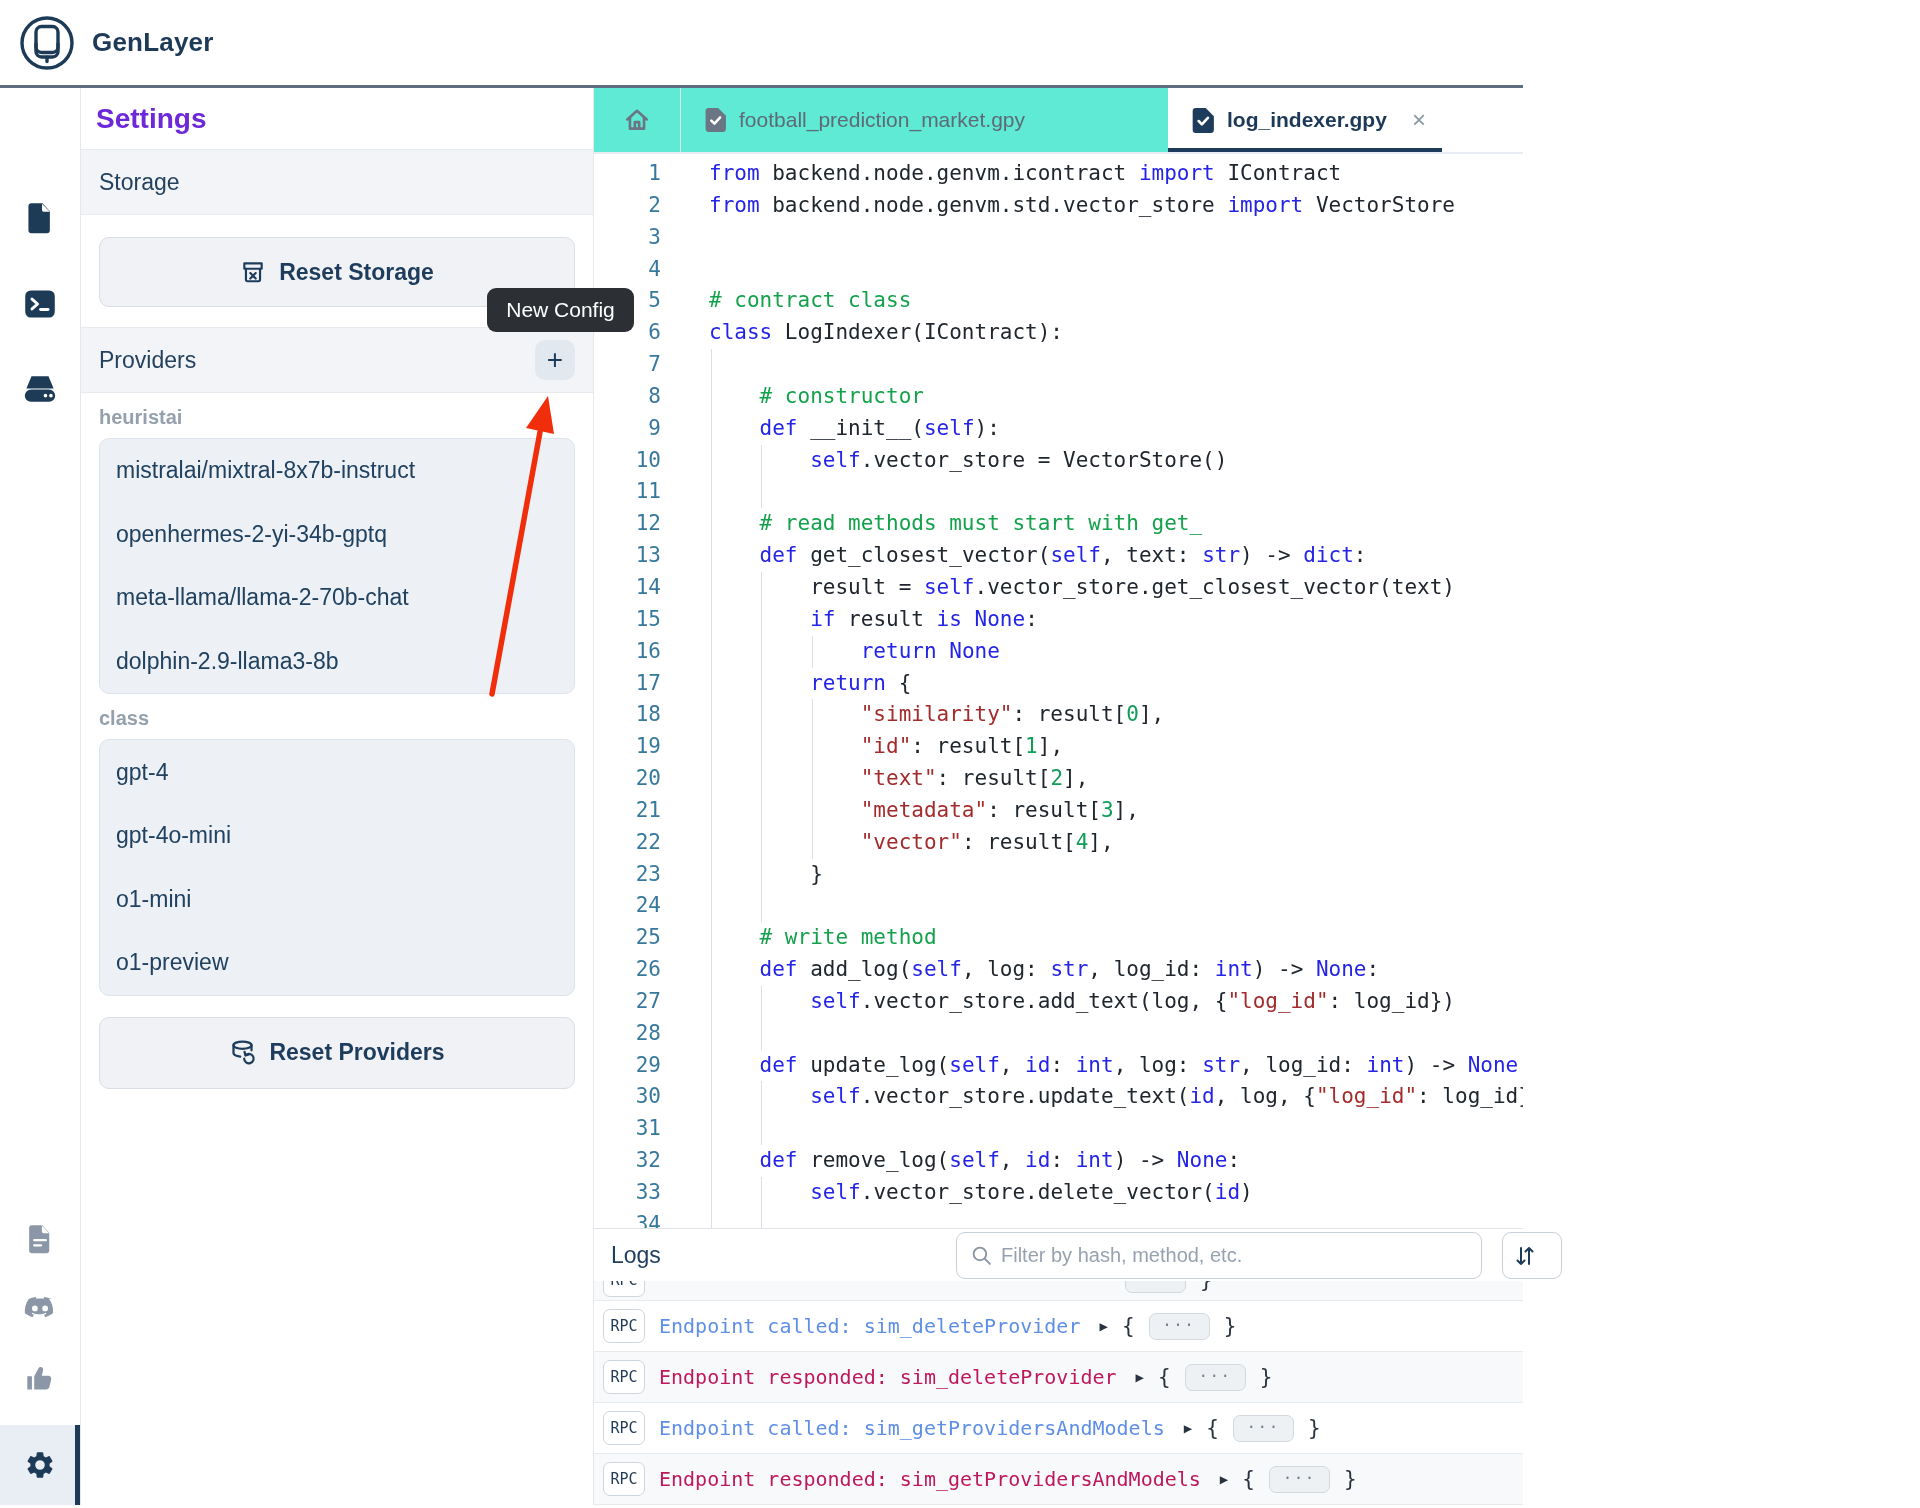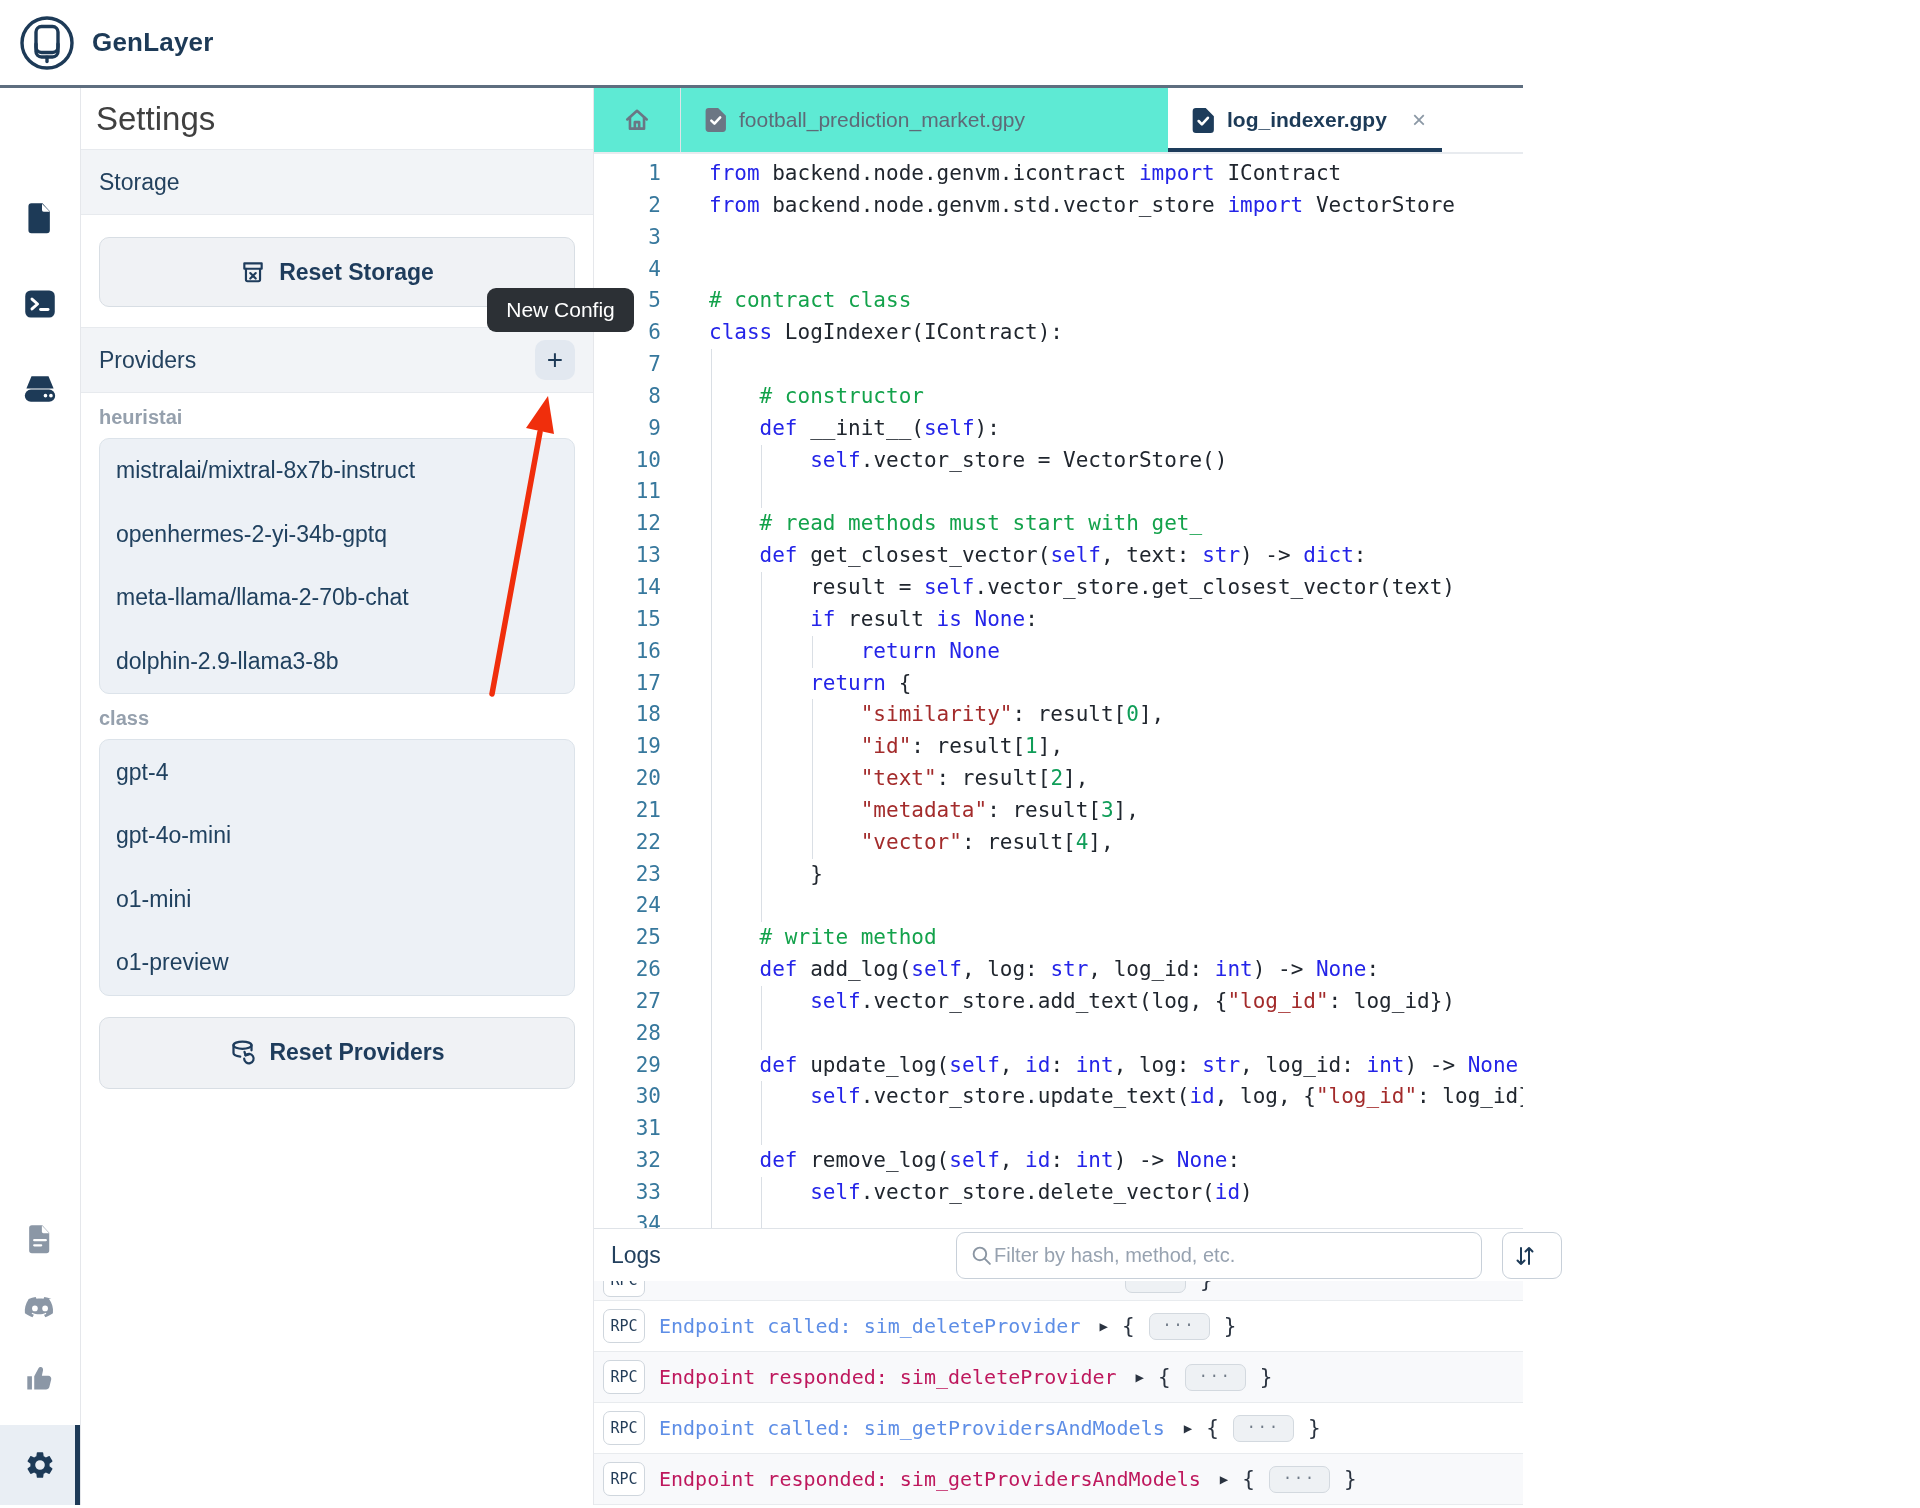--- a/index.html
+++ b/index.html
@@ -17,21 +17,21 @@
   
   .rail { width:81px; border-right:1px solid #e5e7eb; position:relative; flex:none; }
   .rail .ric { position:absolute; left:0; width:80px; display:flex; justify-content:center; }
   .rail-active { position:absolute; left:0; bottom:0; width:80px; height:80px;
                  background:#e9eef4; display:flex; align-items:center; justify-content:center; }
   .rail-active::after { content:""; position:absolute; right:0; top:0; width:5px; height:100%; background:#1d3a57; }
 
   
   .settings { width:513px; flex:none; border-right:1px solid #e5e7eb; position:relative; background:#fff; }
   .settings-title { height:61px; display:flex; align-items:center; padding-left:15px;
-                    font-size:33px; font-weight:400; color:#404040; }
+                    font-size:28px; font-weight:700; color:#6d28d9; }
   .band { height:66px; background:#f2f4f7; border-top:1px solid #e7eaee; border-bottom:1px solid #e7eaee;
           display:flex; align-items:center; justify-content:space-between; padding:0 18px;
           font-size:23px; color:#24425f; }
   .plus-btn { width:40px; height:40px; border:none; border-radius:10px; background:#e2e8f0;
               color:#1d3a57; font-size:28px; line-height:38px; cursor:pointer; font-family:inherit; }
   .btn-wrap { padding:22px 18px 20px 18px; }
   .btn-wrap.rp { padding-top:21px; }
   .big-btn { width:100%; height:70px; background:#f0f2f5; border:1.5px solid #d8dee4; border-radius:10px;
              display:flex; align-items:center; justify-content:center; gap:13px;
              font-size:23px; font-weight:600; color:#1e3c5c; cursor:pointer; font-family:inherit; }
@@ -67,21 +67,21 @@
           color:#20262e; white-space:pre; position:relative; cursor:text; }
   .cl { height:31.85px; position:relative; padding-left:30px; }
   .cl i.guide { position:absolute; top:0; height:100%; width:1px; background:#dadfe5; }
   .k { color:#2424e8; } .c { color:#13a24b;margin-top:48px; } .s { color:#a32b2b; } .n { color:#0f9d58; }
 
   
   .logs { height:277px; flex:none; border-top:1px solid #dfe3e8; display:flex; flex-direction:column; background:#fff; }
   .logs-head { height:52px; flex:none; display:flex; align-items:center; padding-left:17px; position:relative; }
   .logs-title { font-size:23px; font-weight:500; color:#22405e; }
   .filter { position:absolute; right:41px; top:3px; width:526px; height:47px; border:1.5px solid #c8d0d9;
-            border-radius:9px; display:flex; align-items:center; gap:2px; padding:0 14px; background:#fff; }
+            border-radius:9px; display:flex; align-items:center; gap:9px; padding:0 14px; background:#fff; }
   .filter input { border:none; outline:none; flex:1; font-size:20px; color:#33414f; background:transparent;
                   font-family:inherit; }
   .filter input::placeholder { color:#97a2b0; }
   .sort-btn { position:absolute; right:-39px; top:3px; width:60px; height:47px; border:1.5px solid #c8d0d9;
               border-radius:9px; background:#fff; display:flex; align-items:center; padding-left:10px; cursor:pointer; }
   .lrows { flex:1; overflow:hidden; }
   .lrow { height:51px; display:flex; align-items:center; gap:14px; padding-left:9px;
           border-bottom:1px solid #e8ebee; background:#fff; font-family:"DejaVu Sans Mono", monospace; }
   .lrow.alt { background:#f8f9fb; }
   .lrow.partial { height:20px; overflow:hidden; align-items:flex-start; }

